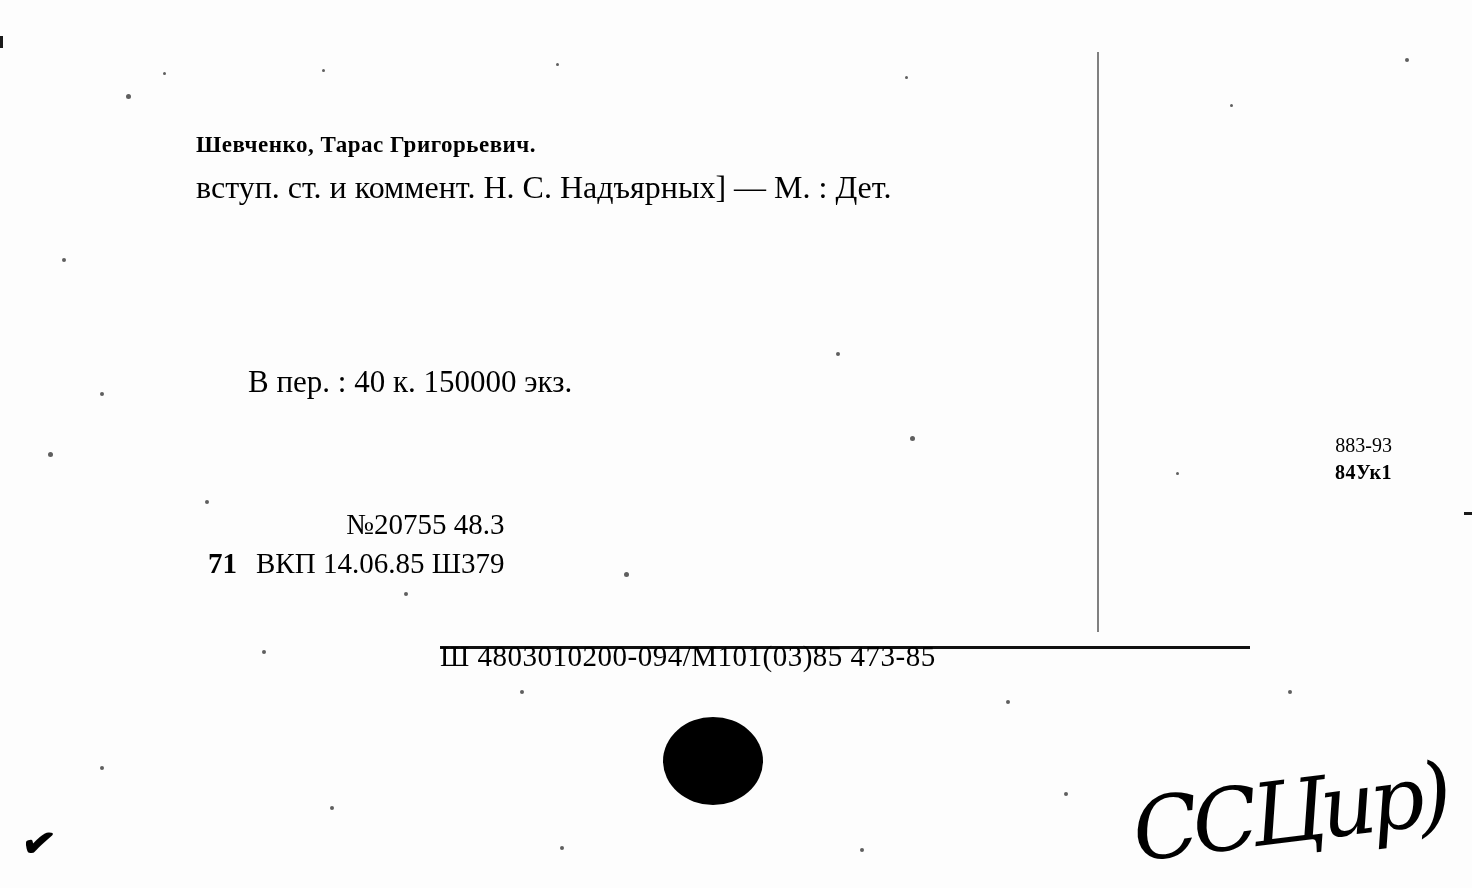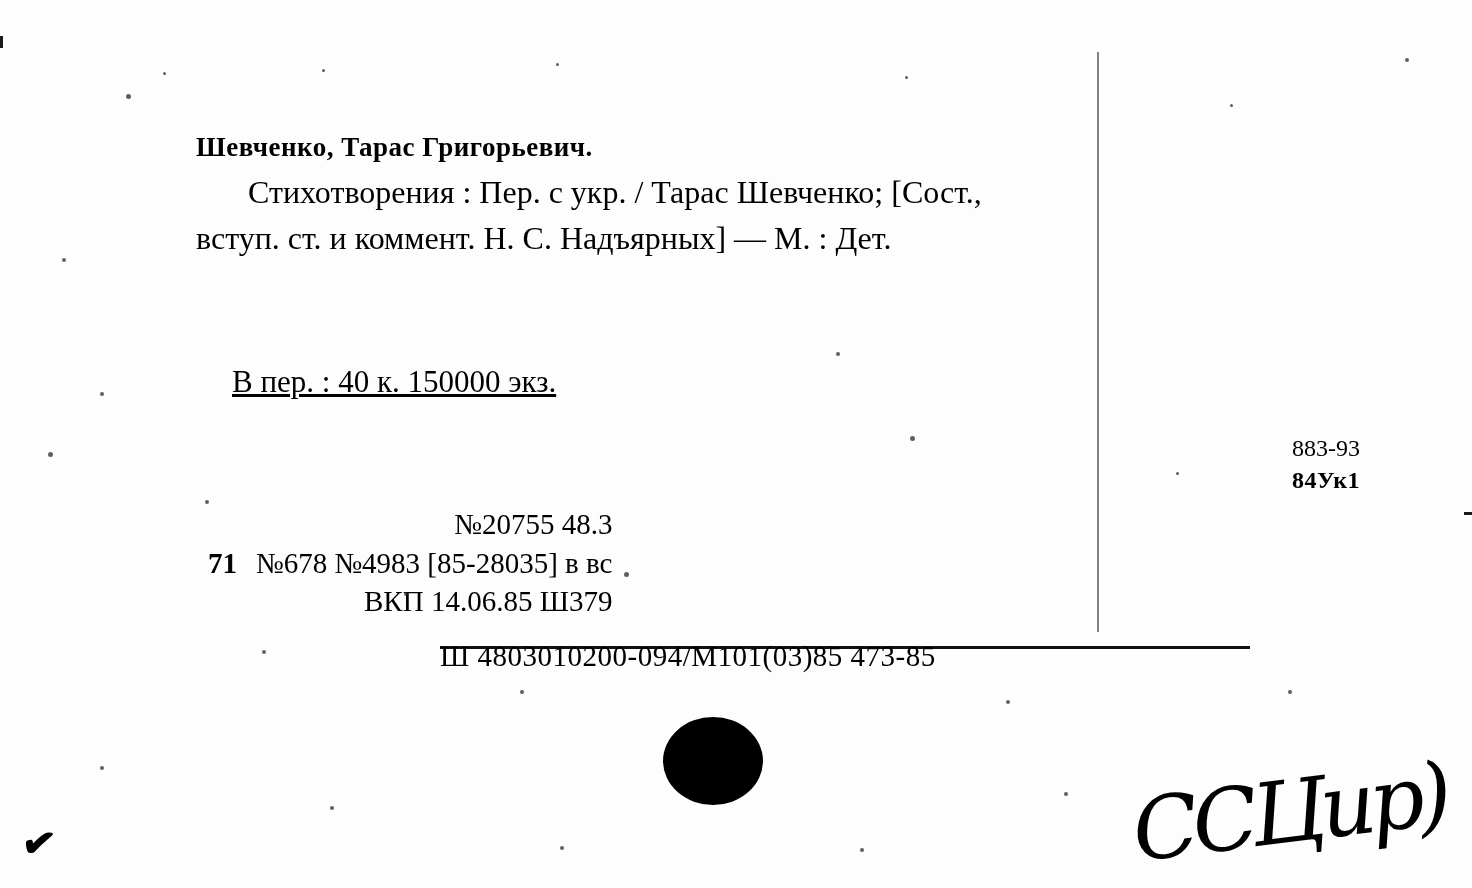--- a/index.html
+++ b/index.html
@@ -38,52 +38,51 @@
 
   
   #main-entry {
     position: absolute;
     left: 196px;
     top: 132px;
     width: 1180px;
   }
   .heading {
     font-weight: bold;
-    font-size: 27px;
+    font-size: 23px;
     letter-spacing: 0.5px;
     white-space: nowrap;
   }
   .body-lines {
     margin-top: 6px;
     font-size: 32px;
     line-height: 1.44;
   }
   .body-lines .ln {
     white-space: nowrap;
   }
   .indent {
     display: inline-block;
     width: 52px;
   }
 
   #price-line {
     position: absolute;
-    left: 180px;
+    left: 196px;
     top: 364px;
     font-size: 31px;
-    text-decoration: underline;
   }
 
   
   #class-block {
     position: absolute;
-    right: 112px;
+    right: 80px;
     top: 432px;
     text-align: right;
-    font-size: 24px;
+    font-size: 20px;
     line-height: 1.35;
   }
   #class-block .cls-2 {
     font-weight: bold;
     letter-spacing: 0.5px;
   }
 
   
   #tracing {
     position: absolute;
@@ -165,35 +164,34 @@
 </head>
 <body>
 
 <div id="card">
 
   <div id="vrule"></div>
 
   <div id="main-entry">
     <div class="heading">Шевченко, Тарас Григорьевич.</div>
     <div class="body-lines">
-      <div class="ln"><span class="indent"></span><span>Стихотворения : Пер. с укр. / Тарас Шевченко; [Сост.,</span></div>
       <div class="ln">вступ. ст. и коммент. Н. С. Надъярных] — М. : Дет.</div>
     </div>
   </div>
 
   <div id="price-line"><span class="indent"></span><span>В пер. : 40 к.    150000 экз.</span></div>
 
   <div id="class-block">
     <div class="cls-1">883-93</div>
     <div class="cls-2">84Ук1</div>
   </div>
 
   <div id="tracing">
     <div class="row"><span>№20755 48.3</span></div>
-    <div class="row"><span class="rownum">71</span><span>№678 №4983  [85-28035]  в вс</span></div>
+    <div class="row"><span class="rownum">71</span></div>
     <div class="row"><span>ВКП 14.06.85  Ш379</span></div>
   </div>
 
   <div id="imprint-rule"></div>
   <div id="imprint">Ш  4803010200-094/М101(03)85  473-85</div>
 
   <div id="hole"></div>
 
   <div id="handwriting">ССЦир)</div>
 

